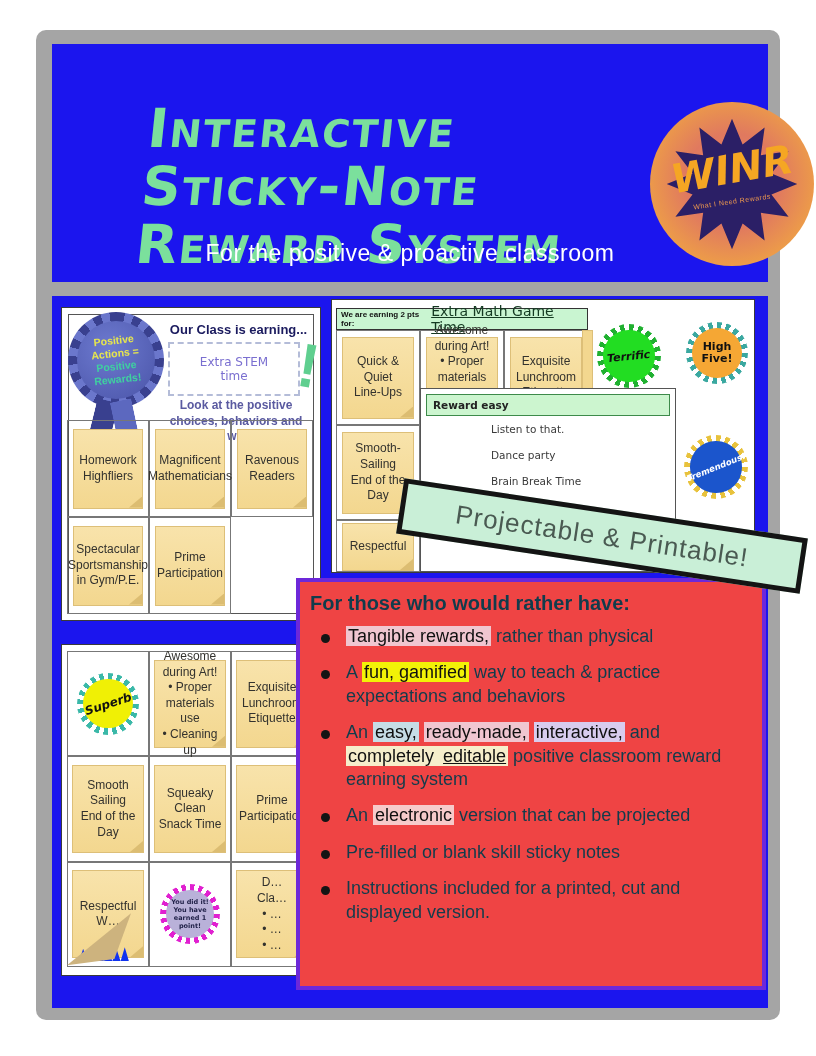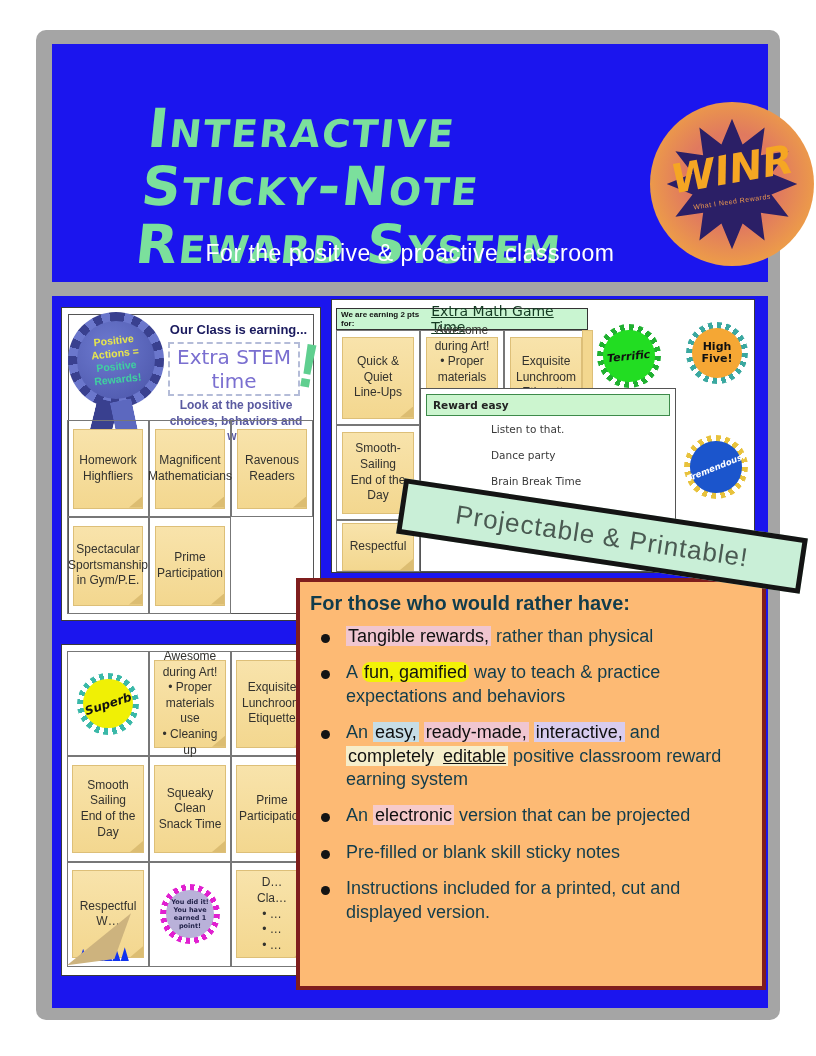--- a/index.html
+++ b/index.html
@@ -56,21 +56,21 @@
         font-weight:700;font-size:10.5px;line-height:1.25;}
   .rl-y{color:#e6e64e;} .rl-g{color:#3fd0a0;}
   .tail{position:absolute;width:22px;height:44px;background:#5c68bf;
         clip-path:polygon(0 0,100% 0,100% 72%,50% 100%,0 72%);}
   .tail.t1{left:30px;top:92px;transform:rotate(14deg);background:#39408f;}
   .tail.t2{left:52px;top:92px;transform:rotate(-12deg);}
   .earning-label{position:absolute;left:104px;top:14px;width:145px;text-align:center;
         font-weight:700;font-size:13px;color:#1a1a5e;}
   .earning-box{position:absolute;left:106px;top:34px;width:128px;height:50px;border:2px dashed #b4bcd8;
         display:flex;align-items:center;justify-content:center;text-align:center;
-        font-family:"DejaVu Sans",sans-serif;font-size:20px;line-height:1.2;color:#7a6fd0;white-space:pre-line;}
+        font-family:"DejaVu Sans",sans-serif;font-size:12px;line-height:1.2;color:#7a6fd0;white-space:pre-line;}
   .bang{position:absolute;left:236px;top:22px;font-size:62px;font-weight:800;color:#5fcf8f;transform:rotate(10deg);}
   .class-subtext{position:absolute;left:96px;top:90px;width:156px;text-align:center;
         font-weight:700;font-size:12px;line-height:1.3;color:#5a5aa0;}
   .grid{position:absolute;display:grid;}
   .grid .cell{border:1px solid #777;display:flex;align-items:center;justify-content:center;}
   .class-grid{left:5px;top:112px;width:246px;height:194px;grid-template-columns:repeat(3,1fr);grid-template-rows:repeat(2,1fr);}
   .class-grid .note{width:68px;height:78px;}
 
   
   .points-panel{left:332px;top:300px;width:422px;height:272px;}
@@ -110,27 +110,27 @@
   .b-youdid{position:relative;width:60px;height:60px;--spike:#e020d0;--fill:#b9b1d9;}
   .b-youdid b{font-size:6.5px;line-height:1.25;color:#22224a;}
   .peel{position:relative;}
   .peel .blueburst{position:absolute;left:6px;bottom:-4px;width:52px;height:18px;background:#1133ee;
         clip-path:polygon(0 100%,8% 30%,16% 100%,24% 20%,32% 100%,40% 28%,48% 100%,56% 20%,64% 100%,72% 30%,80% 100%,88% 22%,96% 100%);}
   .peel::before{content:"";position:absolute;left:-6px;bottom:-8px;width:64px;height:52px;background:#cdb37e;
         clip-path:polygon(100% 0,0 100%,74% 88%);z-index:2;}
 
   
   .teal-box{position:absolute;left:296px;top:578px;width:470px;height:412px;box-sizing:border-box;
-        background:#fdba74;border:4px solid #7f1d1d;z-index:5;padding:8px 10px;color:#113c4c;}
+        background:#ef4444;border:4px solid #6d28d9;z-index:5;padding:8px 10px;color:#113c4c;}
   .teal-heading{font-size:20px;font-weight:600;margin:2px 0 10px 0;}
   .benefits{list-style:none;margin:0;padding:0 0 0 2px;}
   .benefits li{position:relative;padding-left:34px;margin-bottom:13px;font-size:18px;line-height:1.3;max-width:404px;}
   .benefits li::before{content:"";position:absolute;left:9px;top:0.5em;width:9px;height:9px;border-radius:50%;background:#141414;}
   .hl{padding:0 2px;color:#101010;}
-  .hl-pink{background:#f0c6d0;} .hl-yellow{background:#f2f207;border-radius:8px;} .hl-blue{background:#c6dde6;}
+  .hl-pink{background:#f0c6d0;} .hl-yellow{background:#f2f207;} .hl-blue{background:#c6dde6;}
   .hl-lav{background:#d8ccee;} .hl-cream{background:#f6eecb;} .hl-pink2{background:#f6caca;}
   .u{text-decoration:underline;}
 
   .banner{position:absolute;left:398px;top:508px;width:398px;height:46px;background:#c9efd7;border:5px solid #141414;
         transform:rotate(8.5deg);z-index:6;display:flex;align-items:center;justify-content:center;
         font-size:26px;letter-spacing:1px;color:#4a5a52;}
 </style>
 </head>
 <body>
 

